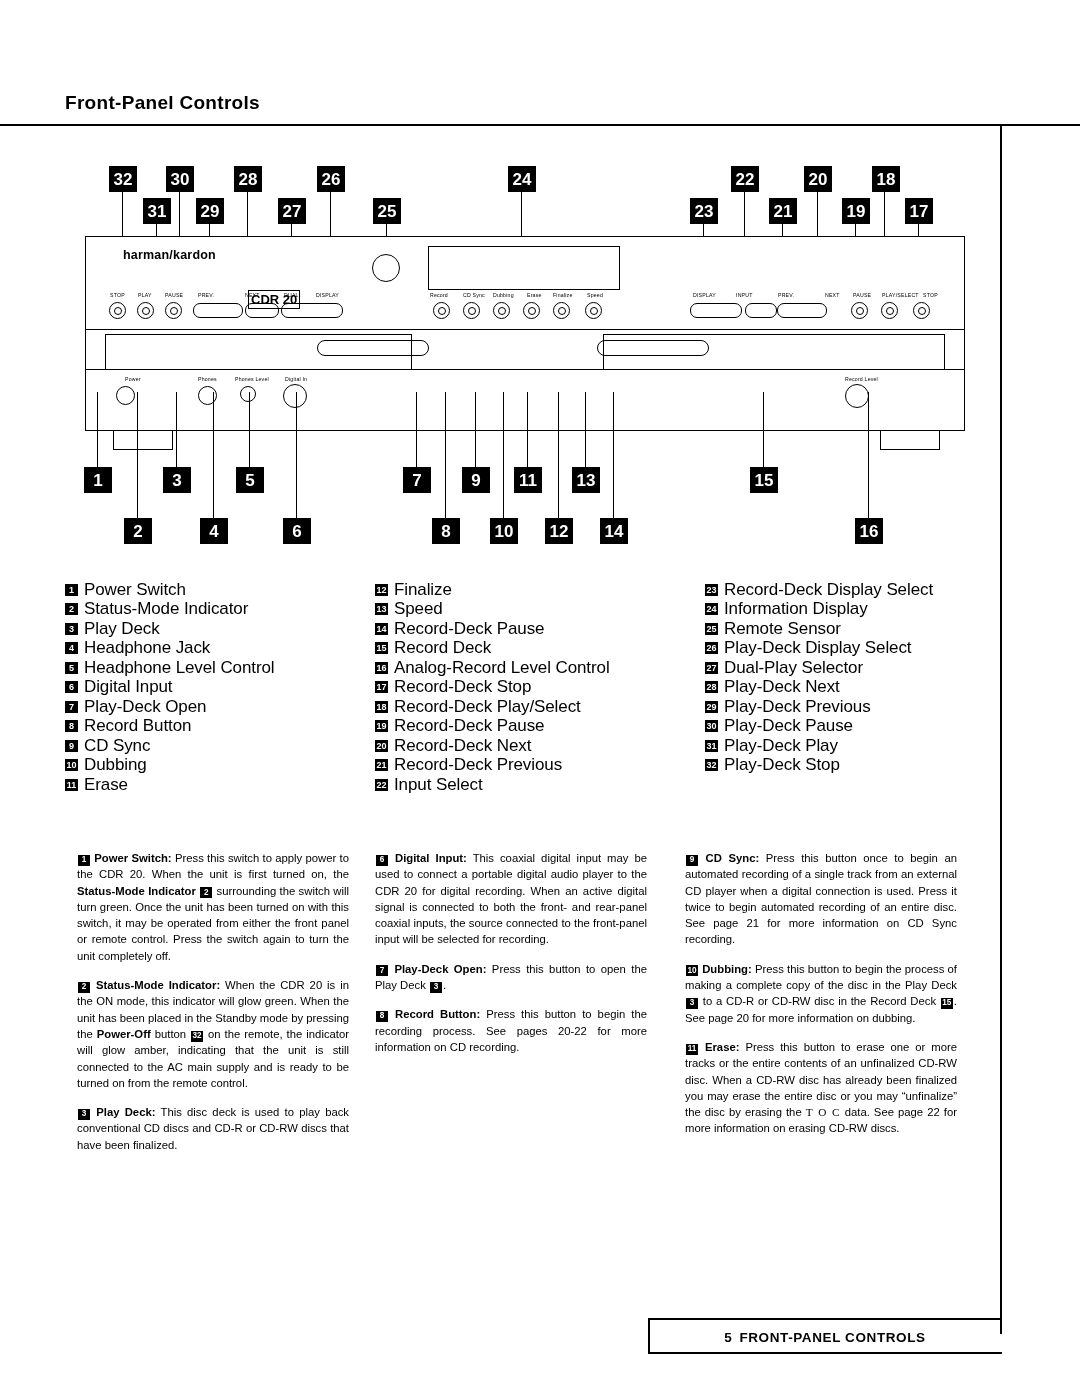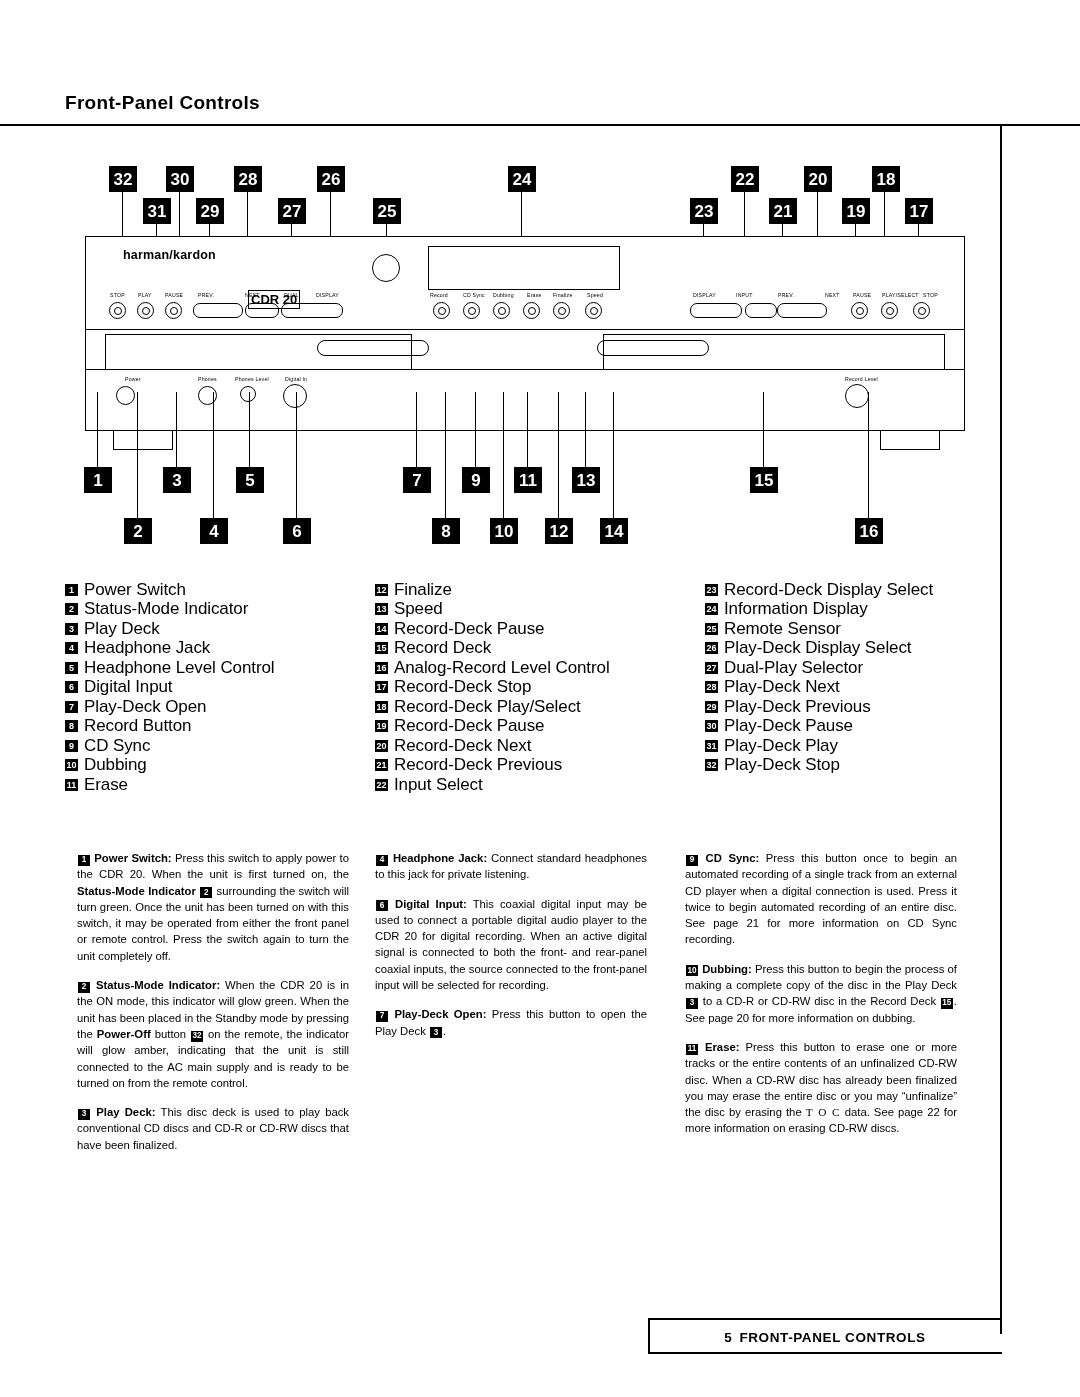--- a/index.html
+++ b/index.html
@@ -588,23 +588,23 @@
       </div>
   </div>
 
   <div class="body-cols">
     <div class="bcol b1" id="body-c1">
         <div class="para"><span class="inlinenum">1</span> <b>Power Switch:</b> Press this switch to apply power to the CDR 20. When the unit is first turned on, the <b>Status-Mode Indicator</b> <span class="inlinenum">2</span> surrounding the switch will turn green. Once the unit has been turned on with this switch, it may be operated from either the front panel or remote control. Press the switch again to turn the unit completely off.</div>
         <div class="para"><span class="inlinenum">2</span> <b>Status-Mode Indicator:</b> When the CDR 20 is in the ON mode, this indicator will glow green. When the unit has been placed in the Standby mode by pressing the <b>Power-Off</b> button <span class="inlinenum">32</span> on the remote, the indicator will glow amber, indicating that the unit is still connected to the AC main supply and is ready to be turned on from the remote control.</div>
         <div class="para"><span class="inlinenum">3</span> <b>Play Deck:</b> This disc deck is used to play back conventional CD discs and CD-R or CD-RW discs that have been finalized.</div>
       </div>
     <div class="bcol b2" id="body-c2">
-        <div class="para"><span class="inlinenum">4</span> <b>Headphone Jack:</b> Connect standard headphones to this jack for private listening.</div>
         <div class="para"><span class="inlinenum">6</span> <b>Digital Input:</b> This coaxial digital input may be used to connect a portable digital audio player to the CDR 20 for digital recording. When an active digital signal is connected to both the front- and rear-panel coaxial inputs, the source connected to the front-panel input will be selected for recording.</div>
         <div class="para"><span class="inlinenum">7</span> <b>Play-Deck Open:</b> Press this button to open the Play Deck <span class="inlinenum">3</span>.</div>
+        <div class="para"><span class="inlinenum">8</span> <b>Record Button:</b> Press this button to begin the recording process. See pages 20-22 for more information on CD recording.</div>
       </div>
     <div class="bcol b3" id="body-c3">
         <div class="para"><span class="inlinenum">9</span> <b>CD Sync:</b> Press this button once to begin an automated recording of a single track from an external CD player when a digital connection is used. Press it twice to begin automated recording of an entire disc. See page 21 for more information on CD Sync recording.</div>
         <div class="para"><span class="inlinenum">10</span> <b>Dubbing:</b> Press this button to begin the process of making a complete copy of the disc in the Play Deck <span class="inlinenum">3</span> to a CD-R or CD-RW disc in the Record Deck <span class="inlinenum">15</span>. See page 20 for more information on dubbing.</div>
         <div class="para"><span class="inlinenum">11</span> <b>Erase:</b> Press this button to erase one or more tracks or the entire contents of an unfinalized CD-RW disc. When a CD-RW disc has already been finalized you may erase the entire disc or you may “unfinalize” the disc by erasing the <span class="toc-glyph">T O C</span> data. See page 22 for more information on erasing CD-RW discs.</div>
       </div>
   </div>
 
 </div>
 

